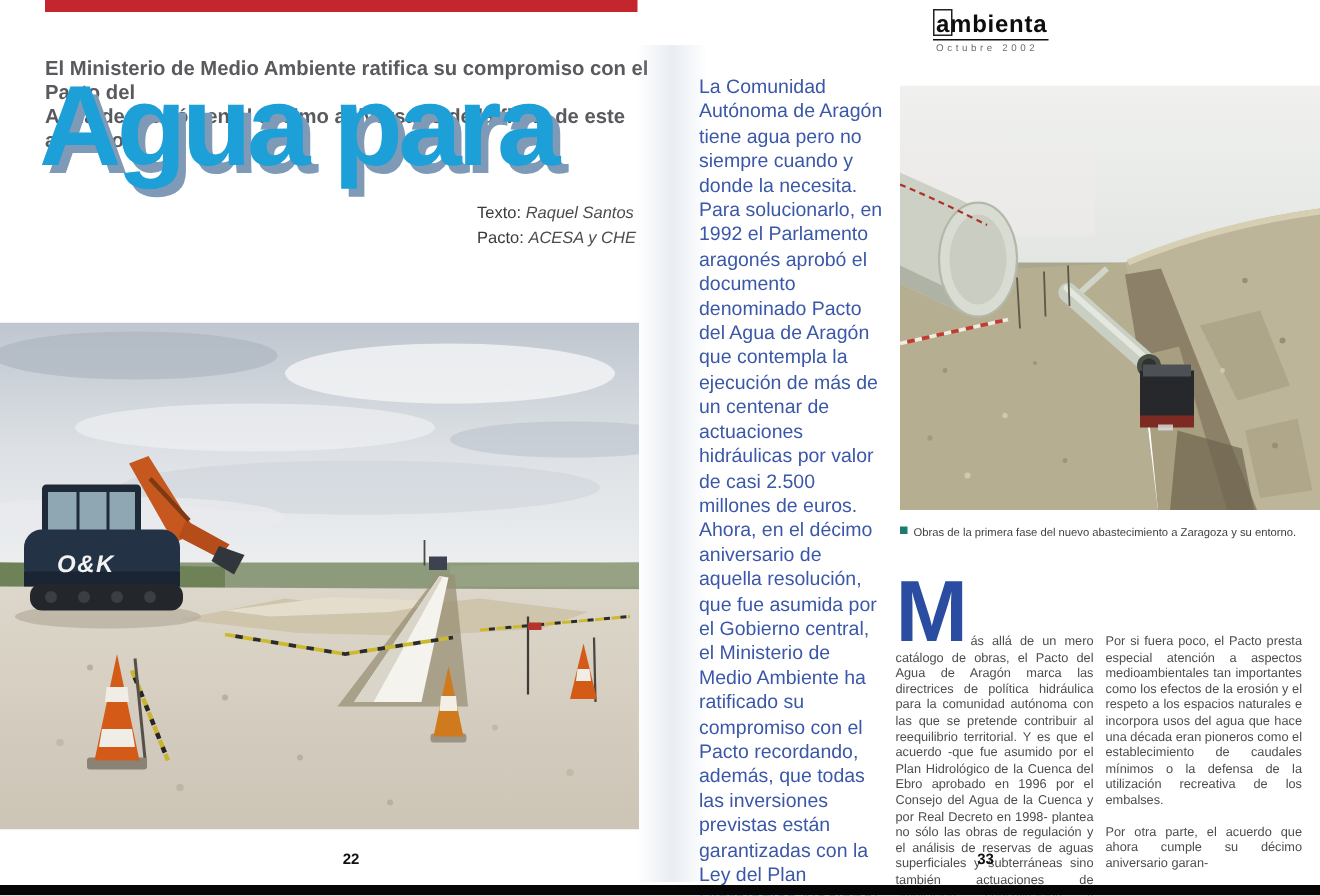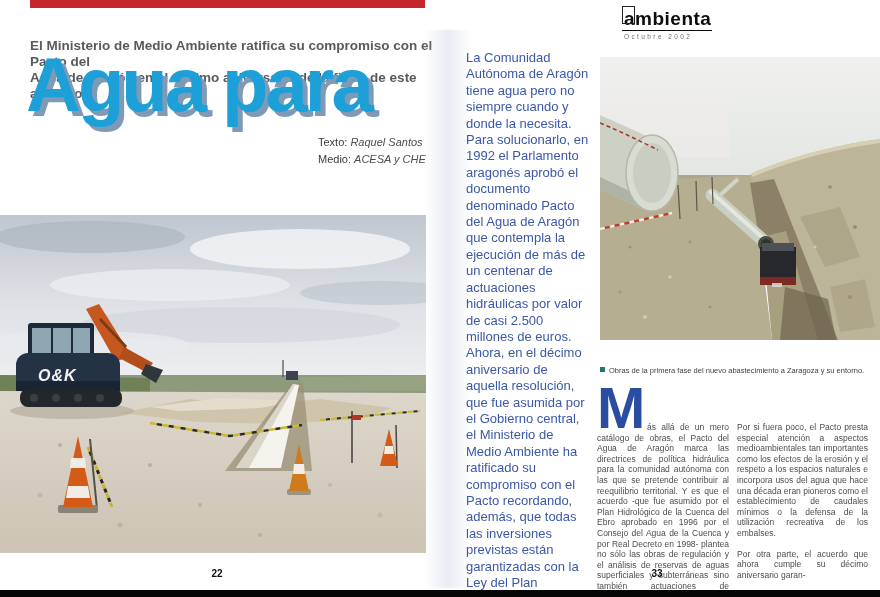--- a/index.html
+++ b/index.html
@@ -13,34 +13,34 @@
           line-height:16px;letter-spacing:0;}
   .kicker span{display:block;}
   .headline{left:26px;top:52px;width:430px;font-weight:bold;font-size:76px;line-height:66px;
             color:#1d9fd8;letter-spacing:-3px;text-shadow:5px 5px 0 #7f9ab6;margin:0;}
   .headline .hl2{display:block;}
   .credits{left:318px;top:138px;width:110px;font-size:11px;color:#3a3a3a;line-height:9px;}
   .credits .row{margin-bottom:8px;}
   .credits .name{font-style:italic;color:#4c4c4c;}
   .photo{display:block;}
   .pageno{font-size:10px;font-weight:bold;color:#111;width:22px;text-align:center;}
-  .pageno-left{left:206px;top:568px;}
+  .pageno-left{left:223px;top:568px;}
   .pageno-right{left:646px;top:568px;}
   .bottom-bar{left:0;top:590px;width:880px;height:7px;background:#060606;}
   .gutter-shade{left:424px;top:30px;width:48px;height:558px;
     background:linear-gradient(to right,rgba(203,213,228,0),rgba(205,215,230,0.45),rgba(203,213,228,0));}
 
   
   .logo{left:622px;top:8px;width:110px;}
-  .logo-word{position:relative;font-size:19px;font-weight:bold;color:#0d0d0d;letter-spacing:0.5px;
+  .logo-word{position:relative;font-size:16px;font-weight:bold;color:#0d0d0d;letter-spacing:0.5px;
              border-bottom:1.5px solid #0d0d0d;display:inline-block;padding:0 1px 0 2px;}
   .logo-box{position:absolute;left:0;top:-2px;width:11px;height:16px;border:1px solid #222;background:transparent;}
   .logo-issue{font-size:6.5px;letter-spacing:2.4px;color:#6d6d6d;margin-top:2px;padding-left:2px;}
   .intro{left:466px;top:50px;width:126px;font-size:13px;line-height:16.4px;color:#3b58a8;}
-  .caption{left:600px;top:366px;width:278px;font-size:7.5px;color:#414141;line-height:9px;}
+  .caption{left:600px;top:350px;width:278px;font-size:7.5px;color:#414141;line-height:9px;}
   .cap-square{display:inline-block;width:5px;height:5px;background:#1c7b6c;margin-right:4px;
               position:relative;top:-1px;}
   .col{font-size:8.5px;line-height:10.6px;color:#4c4c4c;text-align:justify;}
   .col p{margin:0 0 10px 0;}
   .col1{left:597px;top:388px;width:132px;}
   .col1 .body-start{padding-top:34px;display:block;}
   .dropcap{position:absolute;left:0;top:-4px;font-size:58px;line-height:48px;font-weight:bold;
            color:#2b4da1;}
   .cap-spacer{float:left;width:50px;height:10px;}
   .col2{left:737px;top:422px;width:131px;}
@@ -60,21 +60,21 @@
   <h1 class="abs headline">
     <span class="hl1">Agua para</span>
   </h1>
 
   <div class="abs credits">
     <div class="row">
       <span>Texto:</span>
       <span class="name">Raquel Santos</span>
     </div>
     <div class="row">
-      <span>Medio:</span>
+      <span>Pacto:</span>
       <span class="name">ACESA y CHE</span>
     </div>
   </div>
 
   <svg class="abs photo" style="left:0;top:215px;" width="426" height="338" viewBox="0 0 426 338">
     <defs>
       <linearGradient id="skyL" x1="0" y1="0" x2="0" y2="1">
         <stop offset="0" stop-color="#bfc6cf"></stop>
           <stop offset="0.5" stop-color="#dde1e5"></stop>
         <stop offset="1" stop-color="#eef0f1"></stop>

